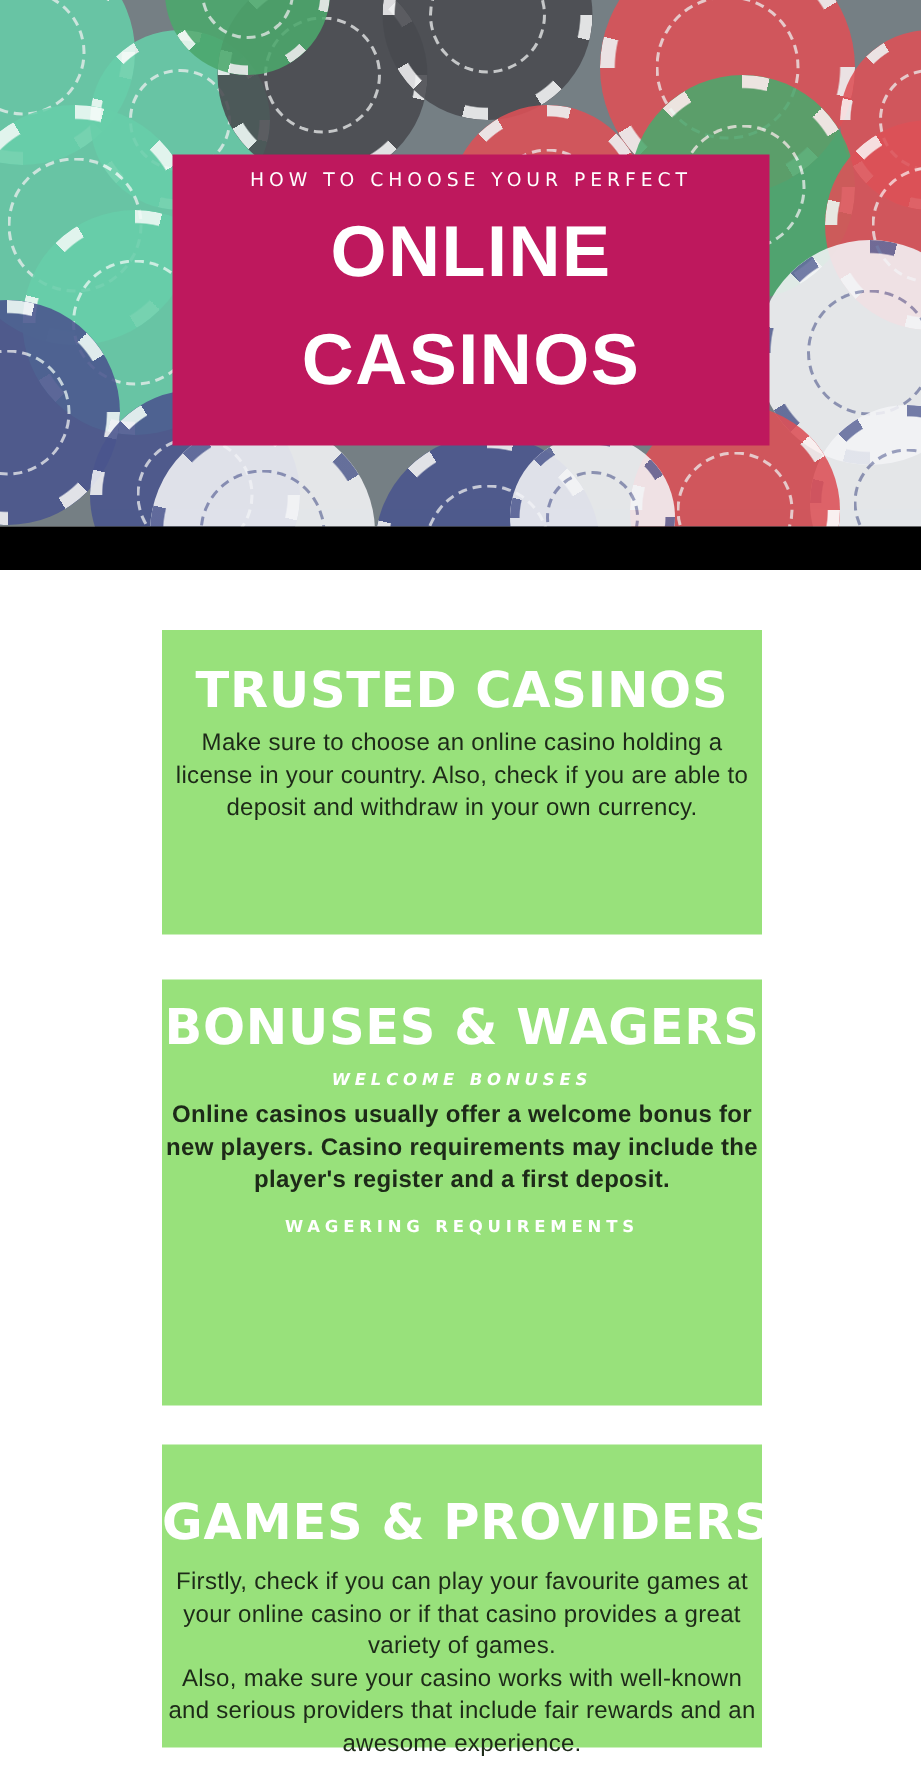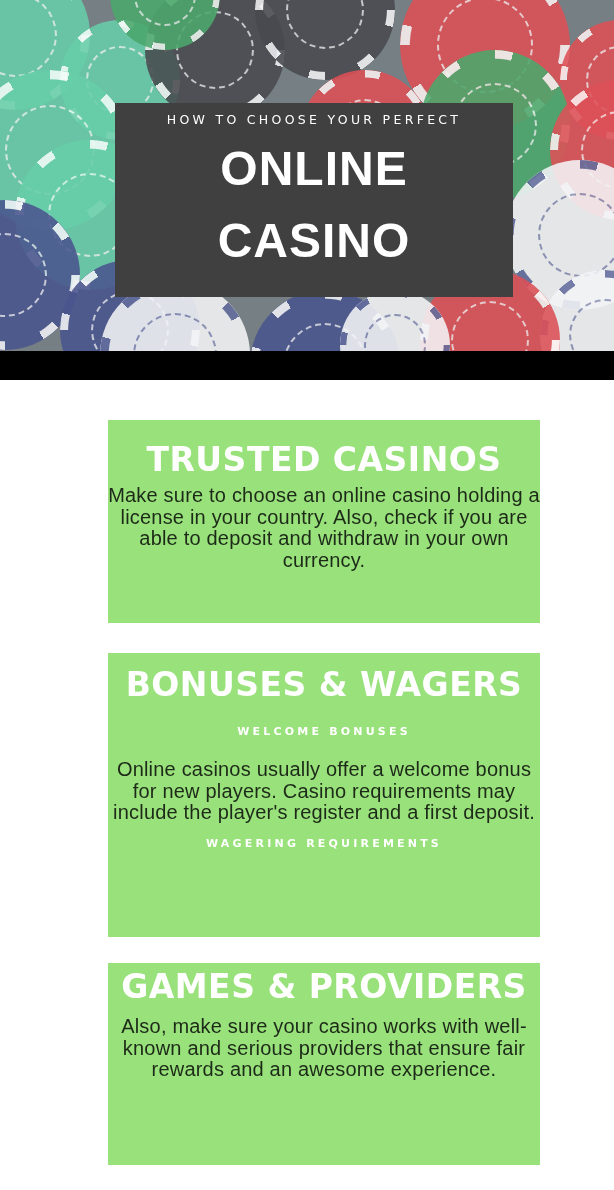--- a/index.html
+++ b/index.html
@@ -31,68 +31,68 @@
   .chip.black { background: #2b2d33; }
   .chip.red   { background: #d8353c; }
   .chip.blue  { background: #2d3a7c; }
   .chip.white { background: #f2f3f6; }
   .chip.white::before { background: repeating-conic-gradient(rgba(45,58,124,0.85) 0deg 14deg, transparent 14deg 45deg); }
   .chip.white::after  { border-color: rgba(45,58,124,0.6); }
   .hero-haze { position: absolute; inset: 0; background: rgba(255,255,255,0.14); }
 
   .hero-box {
     position: absolute; left: 115px; top: 103px; width: 398px; height: 194px;
-    background: #404040;
+    background: #be185d;
     text-align: center; color: #ffffff;
   }
   .hero-kicker {
     position: absolute; left: 0; right: 0; top: 9px;
     font-family: "DejaVu Sans", sans-serif; font-size: 12.5px; letter-spacing: 3.3px;
     font-weight: normal;
   }
   .hero-title {
     position: absolute; left: 0; right: 0; top: 30px;
     font-family: Liberation Sans, sans-serif; font-weight: bold;
     font-size: 48px; line-height: 72px; letter-spacing: 1px;
   }
 
   .black-band {
     position: absolute; left: 0; top: 351px; width: 614px; height: 29px; background: #000000;
   }
 
   
   .card {
-    position: absolute; left: 108px; width: 432px;
+    position: absolute; left: 108px; width: 400px;
     background: #98e17b; text-align: center; color: #1d2a18;
   }
   .card-title {
     color: #ffffff; font-family: "DejaVu Sans", sans-serif; font-weight: bold;
     font-size: 33px; line-height: 40px; letter-spacing: 0.5px; white-space: nowrap;
   }
   .card-sub {
     color: #ffffff; font-size: 11px; letter-spacing: 3.2px; font-weight: bold;
     line-height: 14px;
   }
   .card-text {
-    font-family: "Liberation Sans", sans-serif; font-size: 20px; line-height: 21.5px;
+    font-family: "Liberation Sans", sans-serif; font-size: 16px; line-height: 21.5px;
     letter-spacing: 0.2px;
   }
   .card-text p { margin: 0; }
 
   #card-trusted   { top: 420px; height: 203px; padding-top: 20px; }
   #card-trusted .card-text { margin-top: 5px; }
   #card-trusted .gap { height: 21.5px; }
 
   #card-bonuses   { top: 653px; height: 284px; padding-top: 12px; }
-  #card-bonuses .sub-1 { margin-top: 20px; }
-  #card-bonuses .text-1 { margin-top: 20px; }
+  #card-bonuses .sub-1 { margin-top: 8px; font-style: italic; }
+  #card-bonuses .text-1 { margin-top: 6px; font-weight: bold; }
   #card-bonuses .sub-2 { margin-top: 13px; text-align: center; }
   #card-bonuses .text-2 { margin-top: 6px; }
 
-  #card-games     { top: 963px; height: 202px; padding-top: 4px; }
+  #card-games     { top: 963px; height: 202px; padding-top: 32px; }
   #card-games .card-text { margin-top: 9px; }
 </style>
 </head>
 <body>
 
 <div class="hero">
   <div class="chips">
 
     <div class="chip mint" style="left:-60px;top:-40px;width:150px;height:150px;"></div>
     <div class="chip mint" style="left:60px;top:20px;width:120px;height:120px;"></div>
@@ -117,21 +117,21 @@
     <div class="chip white" style="left:100px;top:280px;width:150px;height:150px;"></div>
     <div class="chip blue" style="left:250px;top:290px;width:150px;height:150px;"></div>
     <div class="chip white" style="left:340px;top:290px;width:110px;height:110px;"></div>
   </div>
   <div class="hero-haze"></div>
 
   <div class="hero-box">
     <div class="hero-kicker">HOW TO CHOOSE YOUR PERFECT</div>
     <div class="hero-title">
       <div>ONLINE</div>
-      <div>CASINO</div>
+      <div>CASINOS</div>
     </div>
   </div>
 </div>
 
 <div class="black-band"></div>
 
 <section class="card" id="card-trusted">
   <h2 class="card-title">TRUSTED CASINOS</h2>
   <div class="card-text">
     <p>Make sure to choose an online casino holding a license in your country. Also, check if you are able to deposit and withdraw in your own currency.</p>
@@ -144,15 +144,16 @@
   <h3 class="card-sub sub-1">WELCOME BONUSES</h3>
   <div class="card-text text-1">
     <p>Online casinos usually offer a welcome bonus for new players. Casino requirements may include the player's register and a first deposit.</p>
   </div>
   <h3 class="card-sub sub-2">WAGERING REQUIREMENTS</h3>
 </section>
 
 <section class="card" id="card-games">
   <h2 class="card-title">GAMES &amp; PROVIDERS</h2>
   <div class="card-text">
-    <p>Also, make sure your casino works with well-known and serious providers that ensure fair rewards and an awesome experience.</p>
+    <p>Firstly, check if you can play your favourite games at your online casino or if that casino provides a great variety of games.</p>
+    <p>Also, make sure your casino works with well-known and serious providers that include fair rewards and an awesome experience.</p>
   </div>
 </section>
 
 </body></html>

